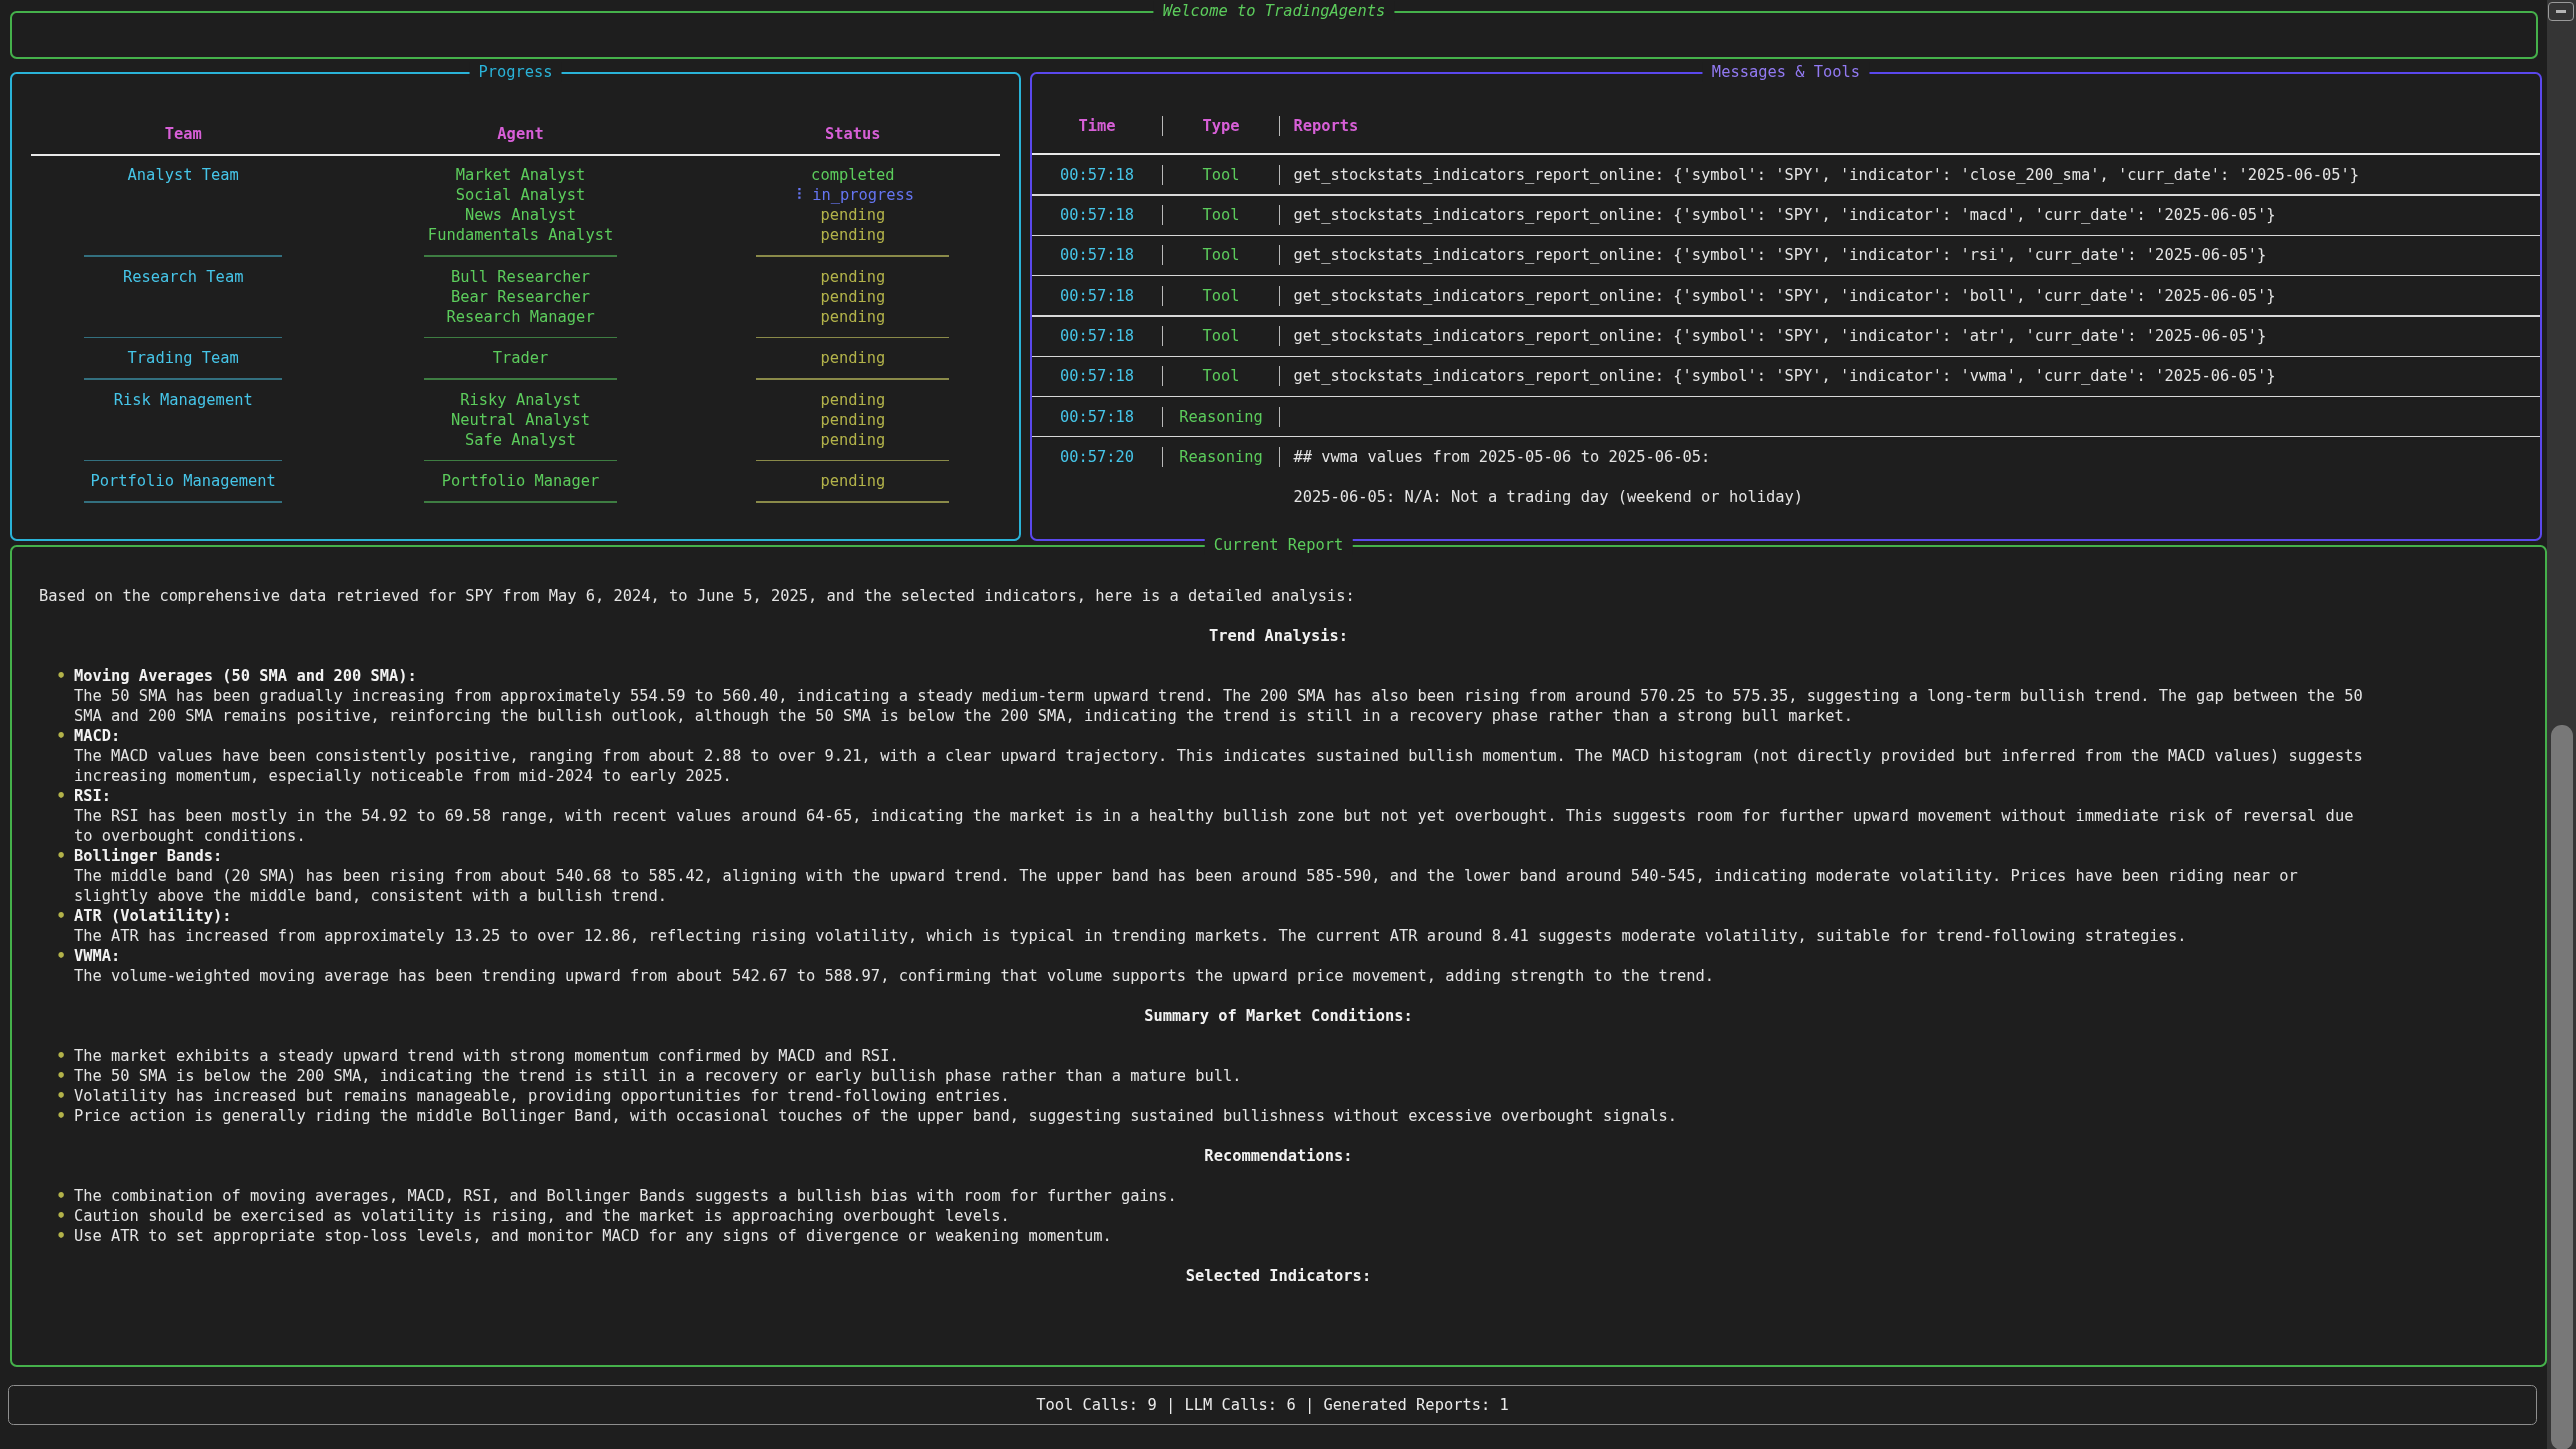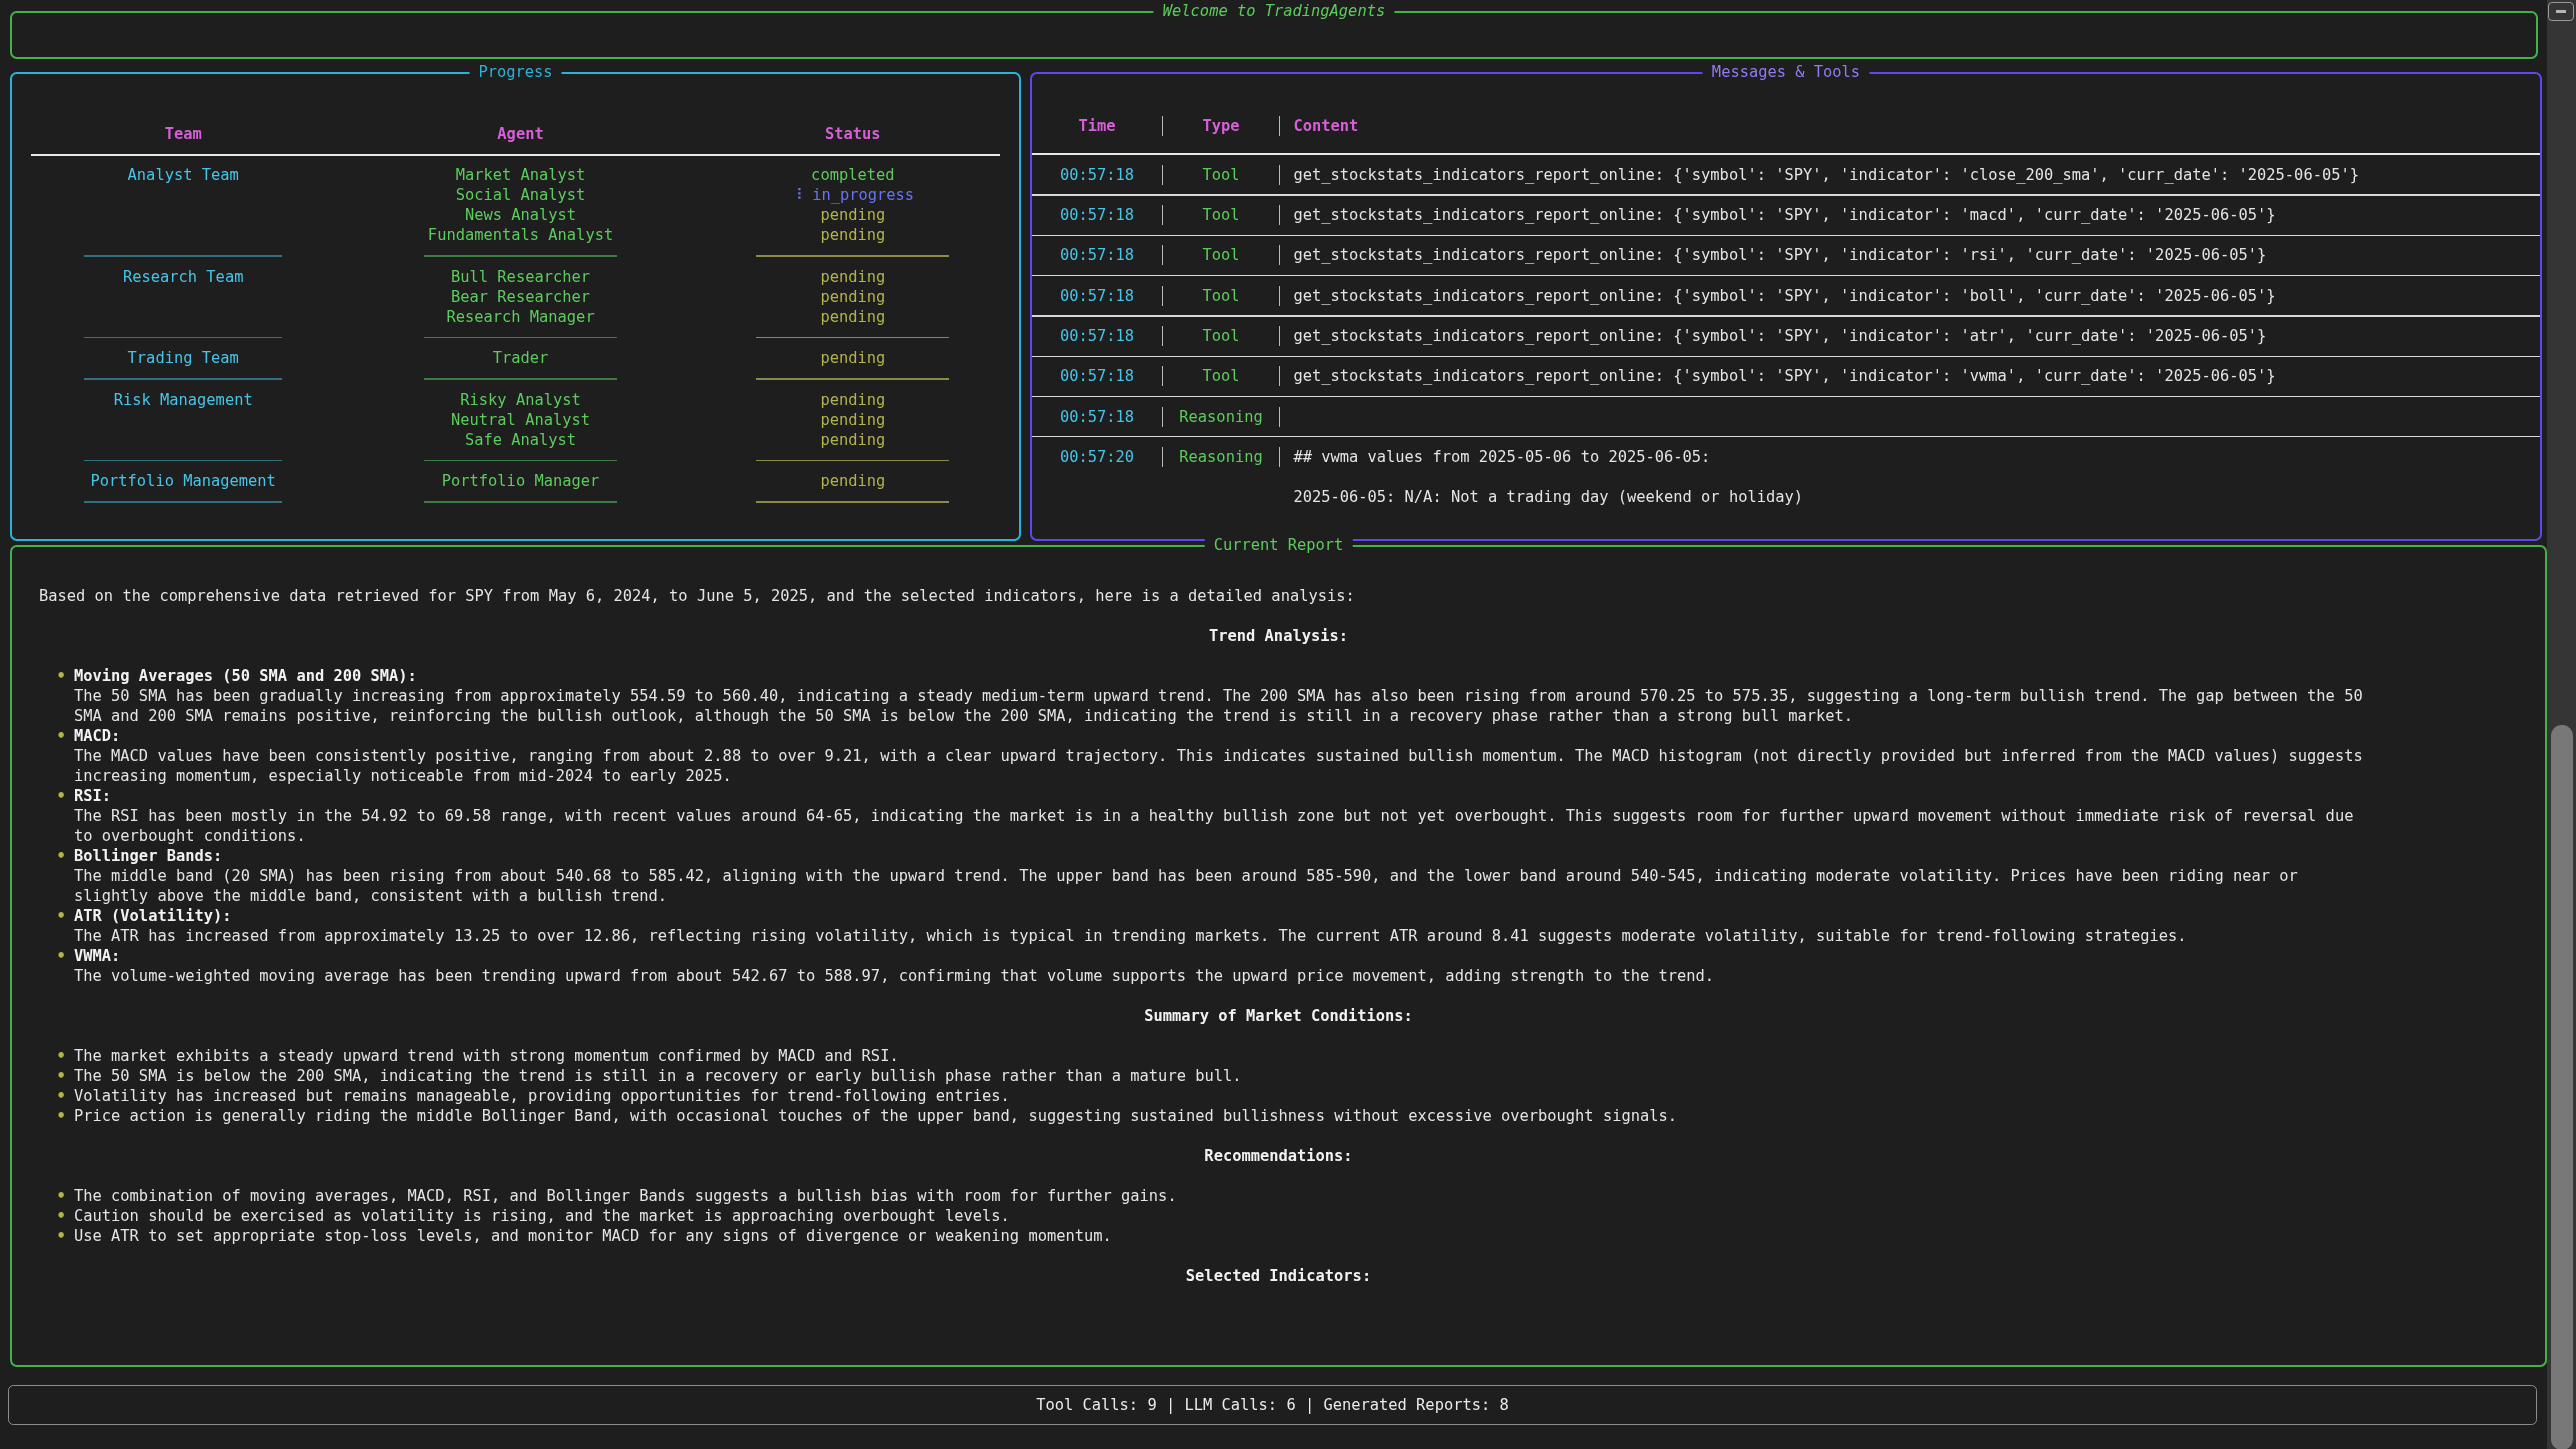--- a/index.html
+++ b/index.html
@@ -215,21 +215,21 @@
         </div>
     </div>
   </div>
 
   <div class="panel messages-panel">
     <span class="panel-title">Messages &amp; Tools</span>
     <div class="m-table">
       <div class="m-grid m-head">
         <div class="cell c1">Time</div>
         <div class="cell c2">Type</div>
-        <div class="cell c3">Content</div>
+        <div class="cell c3">Reports</div>
       </div>
       <div class="m-hsep"></div>
       <div id="messages-rows">
           <div class="m-grid msg-row">
             <div class="cell c1">00:57:18</div>
             <div class="cell c2">Tool</div>
             <div class="cell c3">get_stockstats_indicators_report_online: {'symbol': 'SPY', 'indicator': 'close_200_sma', 'curr_date': '2025-06-05'}</div>
           </div>
           <div class="h-sep"></div>
           <div class="m-grid msg-row">
@@ -351,21 +351,21 @@
               <div class="b-text">Use ATR to set appropriate stop-loss levels, and monitor MACD for any signs of divergence or weakening momentum.</div>
             </div>
           </div>
           <div class="r-heading">Selected Indicators:</div>
         </div>
     </div>
 
   </div>
 
   <div class="stats-bar">
-    <span class="stats-text">Tool Calls: 9 | LLM Calls: 6 | Generated Reports: 8</span>
+    <span class="stats-text">Tool Calls: 9 | LLM Calls: 6 | Generated Reports: 1</span>
   </div>
 
   <div class="scrollbar-track"></div>
   <div class="scrollbar-thumb"></div>
   <div class="scroll-top-button">
     <div class="dash"></div>
   </div>
 
 </div>
 

